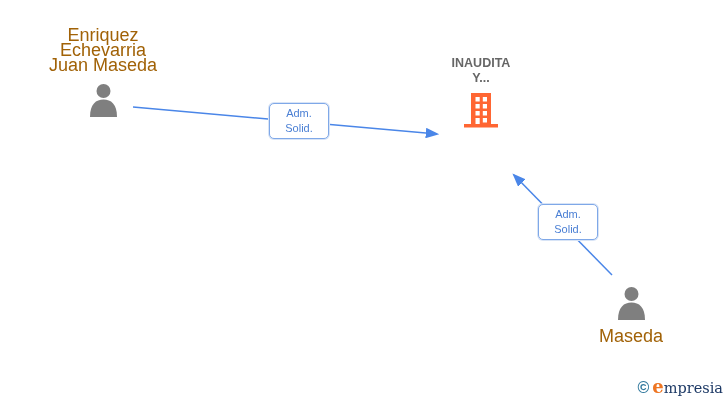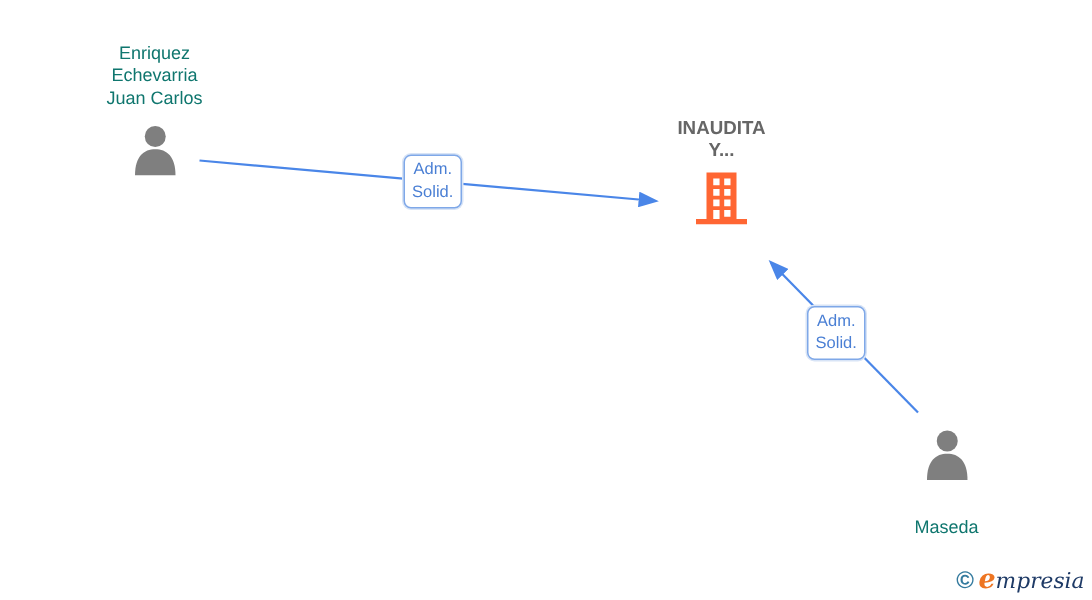--- a/index.html
+++ b/index.html
@@ -12,37 +12,37 @@
     font-family: "Liberation Sans", sans-serif;
   }
   .arrow-layer {
     position: absolute;
     left: 0; top: 0;
     width: 728px; height: 400px;
     pointer-events: none;
   }
   .node { position: absolute; text-align: center; cursor: pointer; }
   .node-label {
-    color: #0f766e;
-    font-size: 12px;
+    color: #a16207;
+    font-size: 18px;
     line-height: 15px;
   }
   .node-label span { display: block; }
   .company-label {
     color: #666666;
     font-weight: bold;
     font-size: 12.5px;
     line-height: 15px;
   }
   .company-label span { display: block; }
   .icon-holder { display: inline-block; line-height: 0; }
   .edge-label {
     position: absolute;
     box-sizing: border-box;
-    width: 39px;
+    width: 60px;
     background: #ffffff;
     border: 1.5px solid #7fa8e8;
     border-radius: 5px;
     box-shadow: 0 0 0 1px #d8e4f6;
     color: #4a7fd4;
     font-size: 11px;
     line-height: 15px;
     text-align: center;
     padding: 2px 0;
   }
@@ -57,21 +57,20 @@
     cursor: pointer;
     line-height: 1;
   }
   .copyright-glyph {
     color: #337a9e;
     font-size: 16px;
     font-weight: bold;
   }
   .brand {
     font-family: "DejaVu Serif", serif;
-    font-style: italic;
   }
   .brand-e {
     color: #ee7522;
     font-size: 18px;
     font-weight: bold;
   }
   .brand-rest {
     color: #1e3a66;
     font-size: 14.5px;
   }
@@ -88,31 +87,31 @@
       </marker>
     </defs>
     <path d="M133,107 L437,134" stroke="#4a86e8" stroke-width="1.5" fill="none" marker-end="url(#arrowhead)"></path>
     <path d="M612,275 L514,175" stroke="#4a86e8" stroke-width="1.5" fill="none" marker-end="url(#arrowhead)"></path>
   </svg>
 
   <div class="node" style="left:33px; top:28px; width:140px;">
     <div class="node-label">
       <span>Enriquez</span>
       <span>Echevarria</span>
-      <span>Juan Carlos</span>
+      <span>Juan Maseda</span>
     </div>
     <div class="icon-holder" style="margin-top:10px;">
       <svg width="31" height="34" viewBox="0 0 31 34">
         <circle cx="15.5" cy="8" r="7" fill="#7f7f7f"></circle>
         <path d="M2,34 C2,21 8,16.5 15.5,16.5 C23,16.5 29,21 29,34 Z" fill="#7f7f7f"></path>
       </svg>
     </div>
   </div>
 
-  <div class="node" style="left:411px; top:78px; width:140px;">
+  <div class="node" style="left:411px; top:56px; width:140px;">
     <div class="company-label">
       <span>INAUDITA</span>
       <span>Y...</span>
     </div>
     <div class="icon-holder" style="margin-top:6px;">
       <svg width="34" height="36" viewBox="0 0 34 36">
         <rect x="0" y="32" width="34" height="3.5" fill="#ff6633"></rect>
         <rect x="7" y="1" width="20" height="31" fill="#ff6633"></rect>
         <rect x="11.5" y="5" width="4.2" height="4.5" fill="#ffffff"></rect>
         <rect x="18.8" y="5" width="4.2" height="4.5" fill="#ffffff"></rect>
@@ -126,21 +125,21 @@
     </div>
   </div>
 
   <div class="node" style="left:561px; top:286px; width:140px;">
     <div class="icon-holder">
       <svg width="31" height="34" viewBox="0 0 31 34">
         <circle cx="15.5" cy="8" r="7" fill="#7f7f7f"></circle>
         <path d="M2,34 C2,21 8,16.5 15.5,16.5 C23,16.5 29,21 29,34 Z" fill="#7f7f7f"></path>
       </svg>
     </div>
-    <div class="node-label" style="margin-top:19px;">
+    <div class="node-label" style="margin-top:5px;">
       <span>Maseda</span>
     </div>
   </div>
 
   <div class="edge-label" style="left:269px; top:103px;">
     <span>Adm.</span>
     <span>Solid.</span>
   </div>
 
   <div class="edge-label" style="left:538px; top:204px;">

